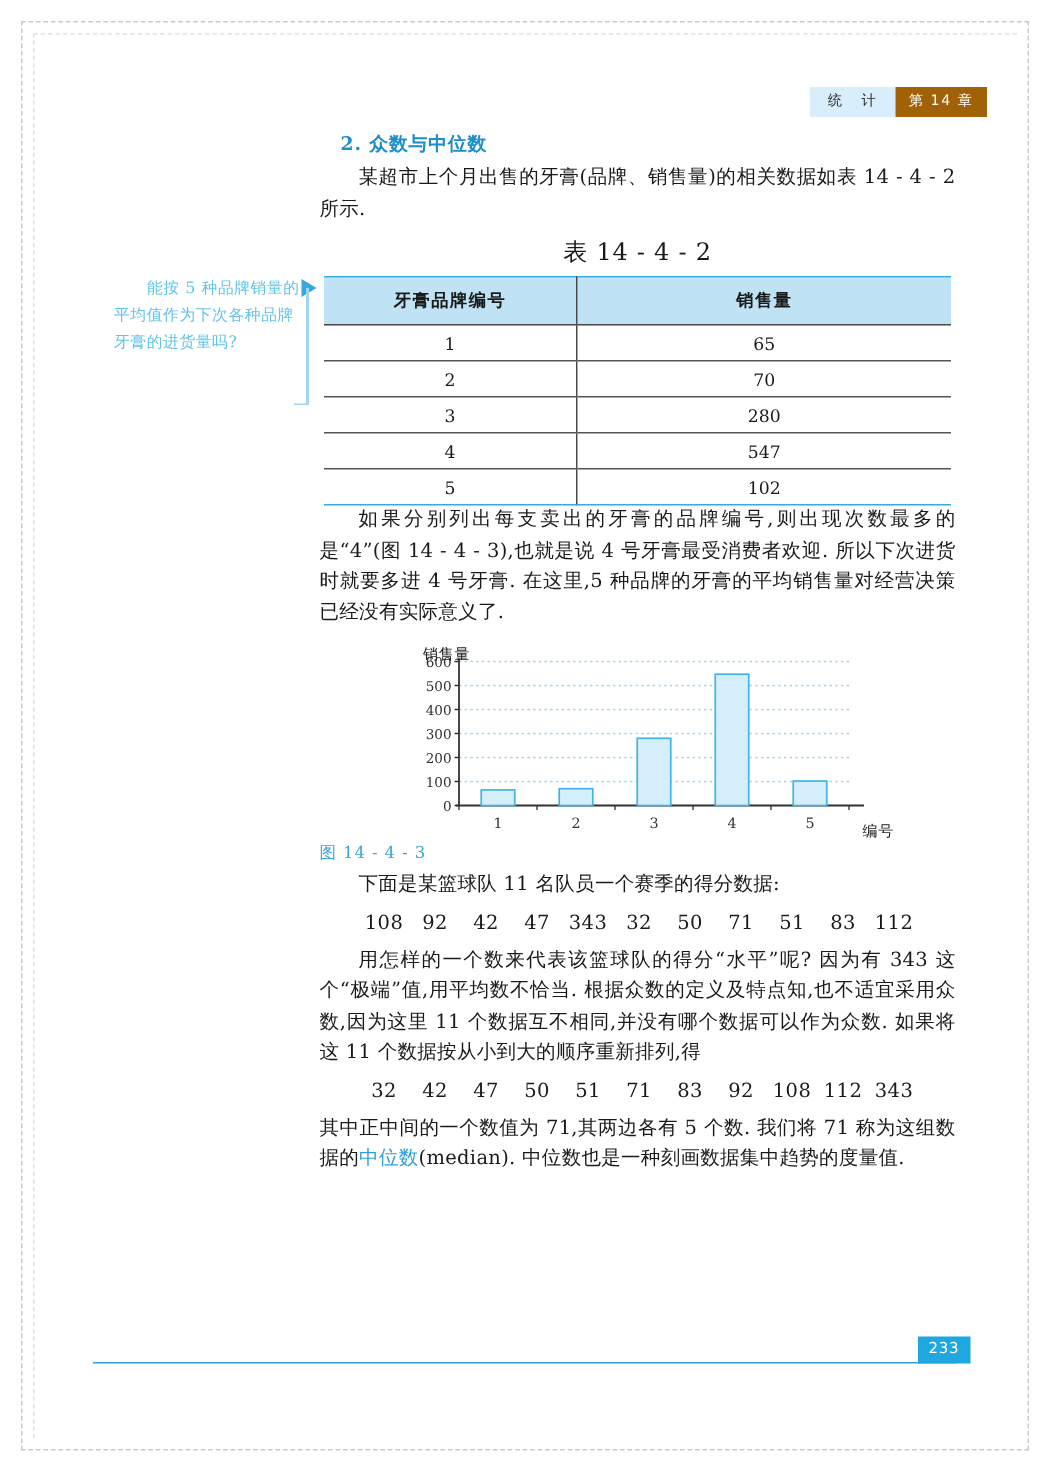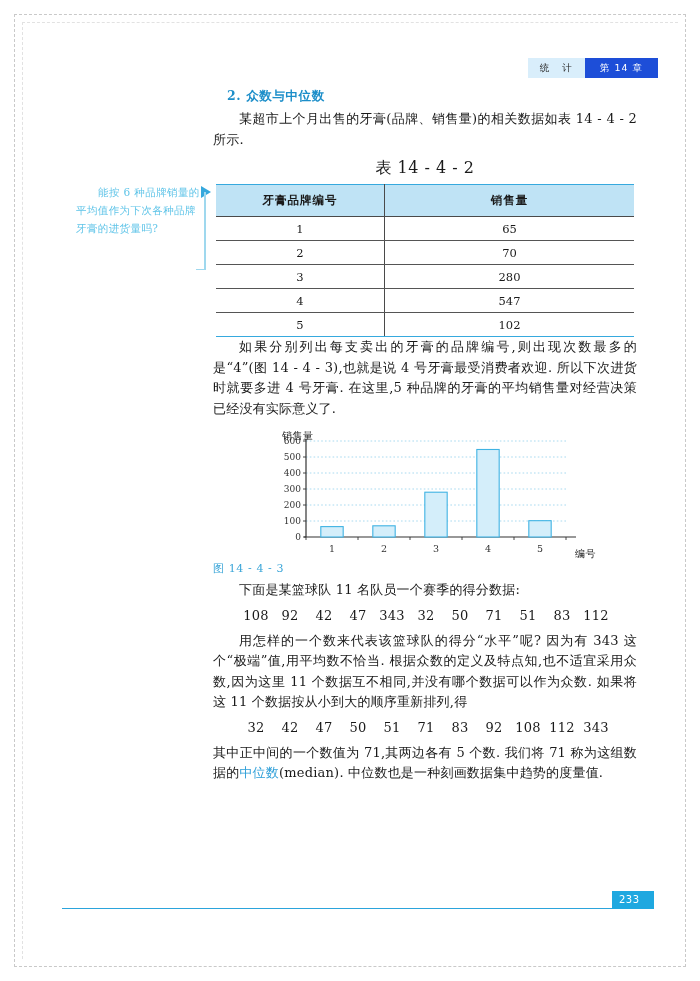--- a/index.html
+++ b/index.html
@@ -52,24 +52,24 @@
   }
   .runhead-title {
     background: #d9eefb;
     color: #2a2a2a;
     font-size: 9.5px;
     letter-spacing: 5px;
     padding: 4px 8px 4px 12px;
     line-height: 12px;
   }
   .runhead-chapter {
-    background: #1d4ed8;
+    background: #a16207;
     color: #ffffff;
     font-size: 9.5px;
-    padding: 4px 15px;
+    padding: 4px 9px;
     line-height: 12px;
     letter-spacing: 1px;
   }
 
   
   .content {
     position: absolute;
     left: 213px;
     top: 88px;
     width: 424px;
@@ -215,38 +215,38 @@
     background: #2ba4dc;
   }
   .page-num {
     position: absolute;
     left: 612px;
     top: 891px;
     background: #1fa8e0;
     color: #ffffff;
     font-family: "DejaVu Sans", "Liberation Sans", sans-serif;
     font-size: 10px;
-    padding: 3px 14px 4px 7px;
+    padding: 3px 7px 4px 7px;
     letter-spacing: 0.5px;
   }
 </style>
 </head>
 <body>
 
 <div class="page">
 
   <div class="page-frame"></div>
   <div class="page-frame-inner"></div>
 
   <div class="runhead">
     <div class="runhead-title">统  计</div>
     <div class="runhead-chapter">第 14 章</div>
   </div>
 
-  <div class="note">能按 6 种品牌销量的平均值作为下次各种品牌牙膏的进货量吗?</div>
+  <div class="note">能按 5 种品牌销量的平均值作为下次各种品牌牙膏的进货量吗?</div>
   <div class="note-bracket">
     <div class="tri"></div>
     <div class="vline"></div>
     <div class="hline"></div>
   </div>
 
   <div class="content">
 
     <h2 class="sec-head">2. 众数与中位数</h2>
 

